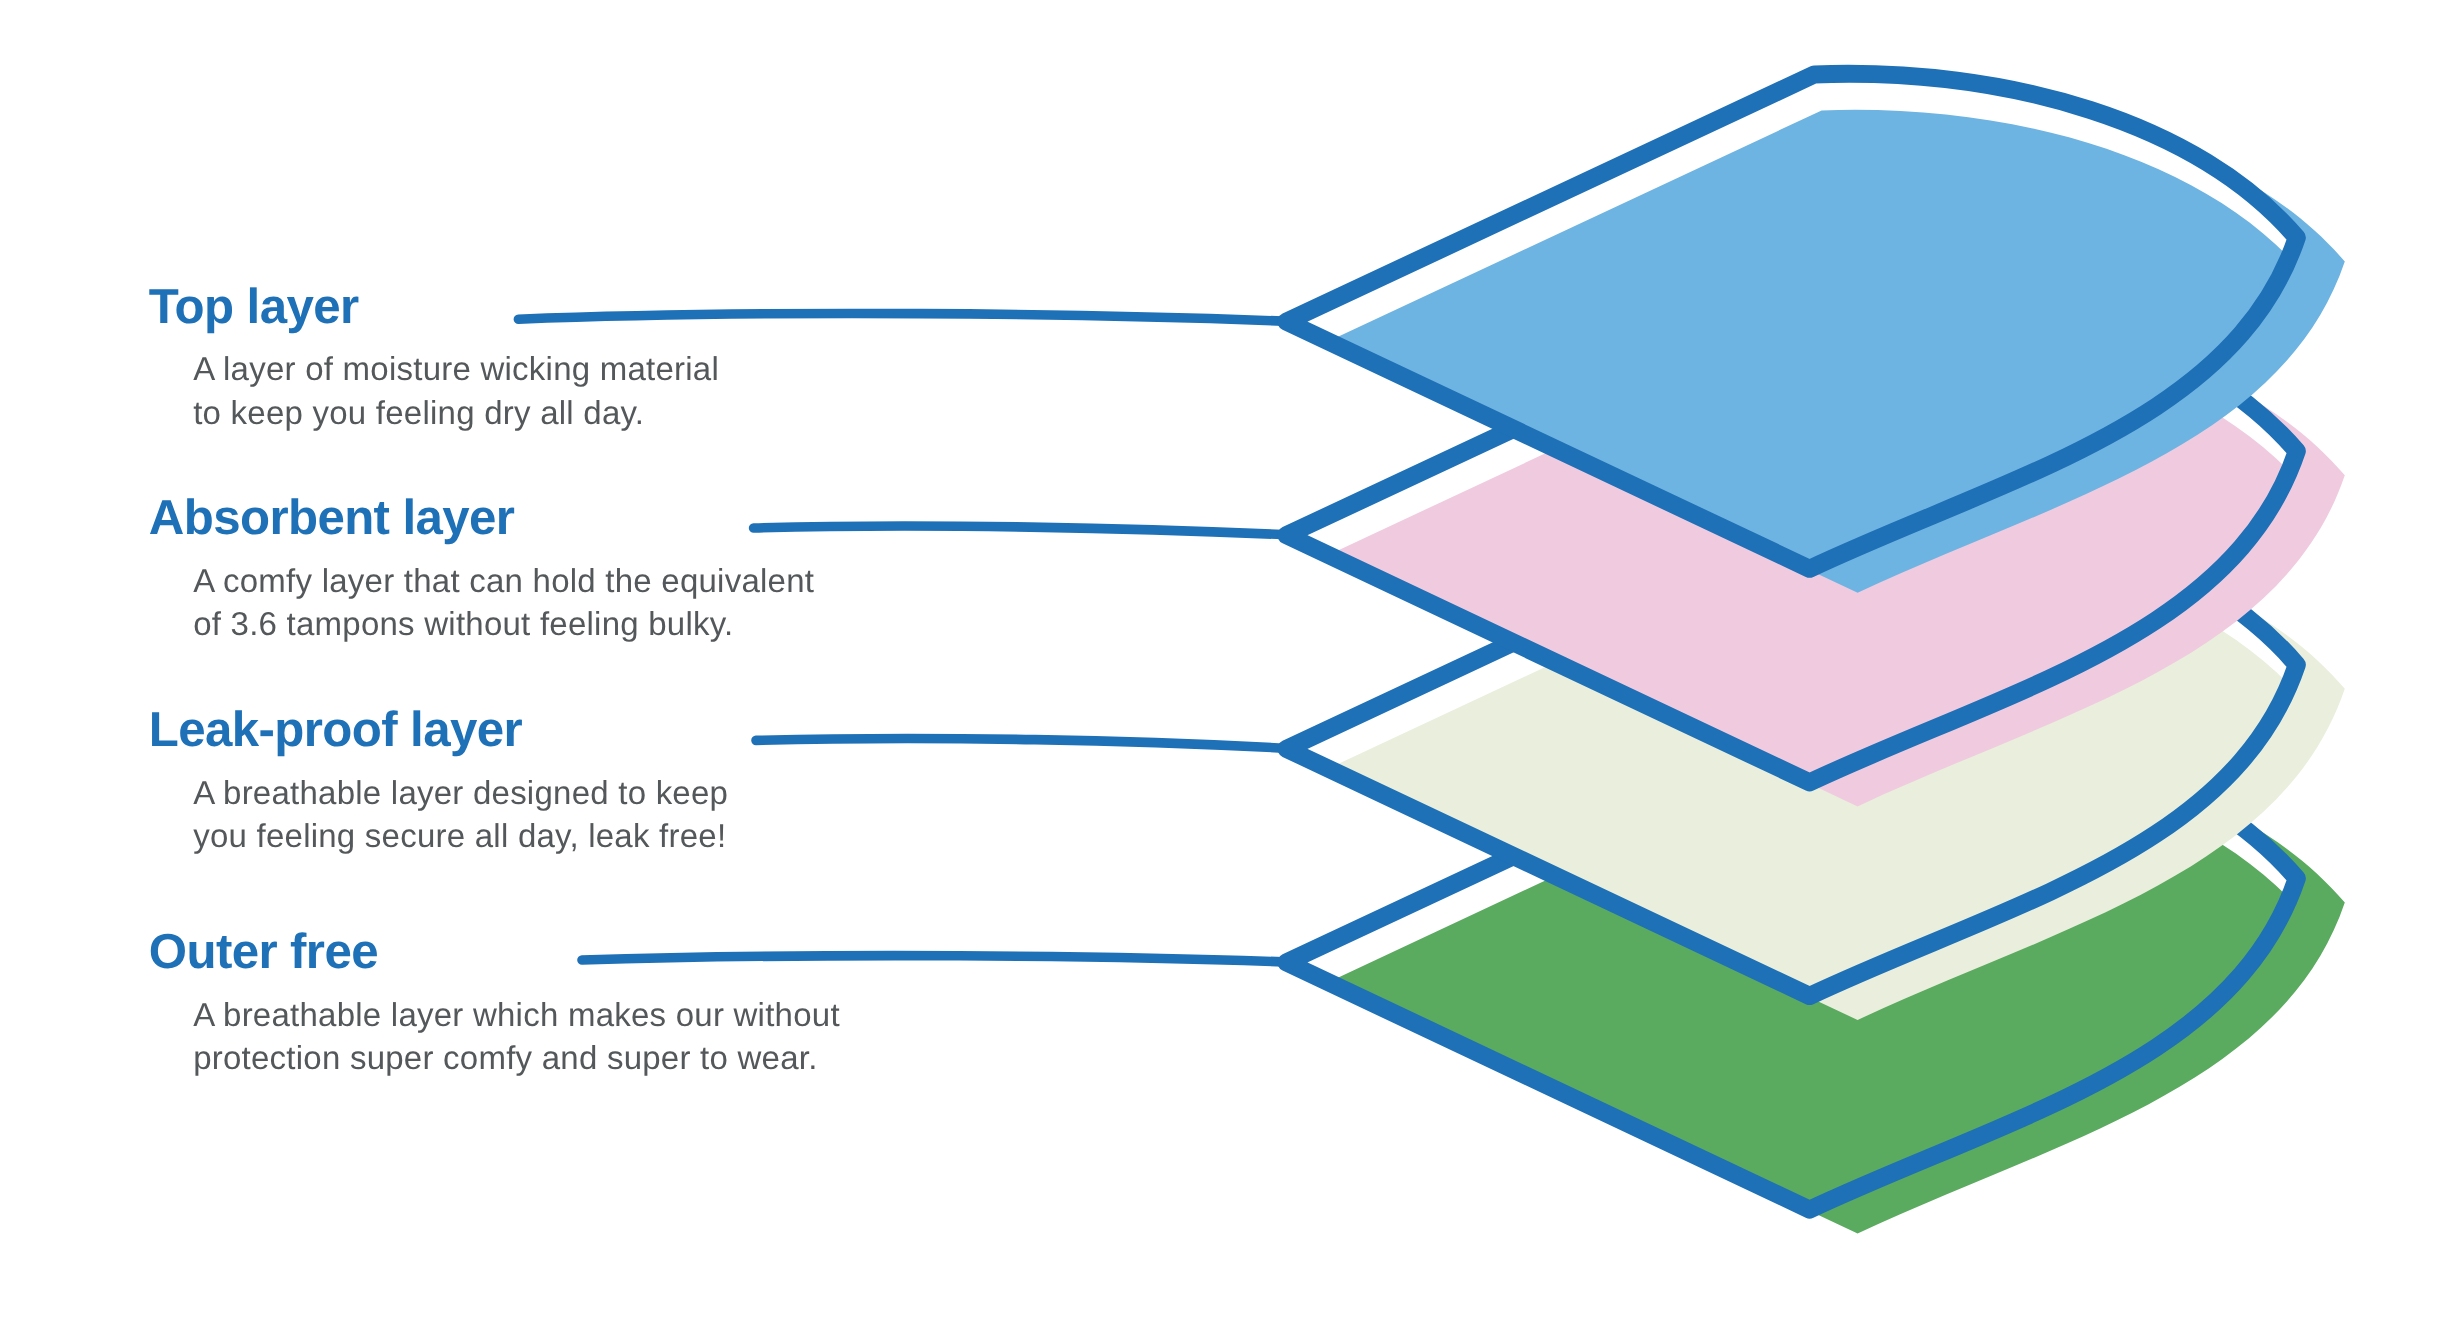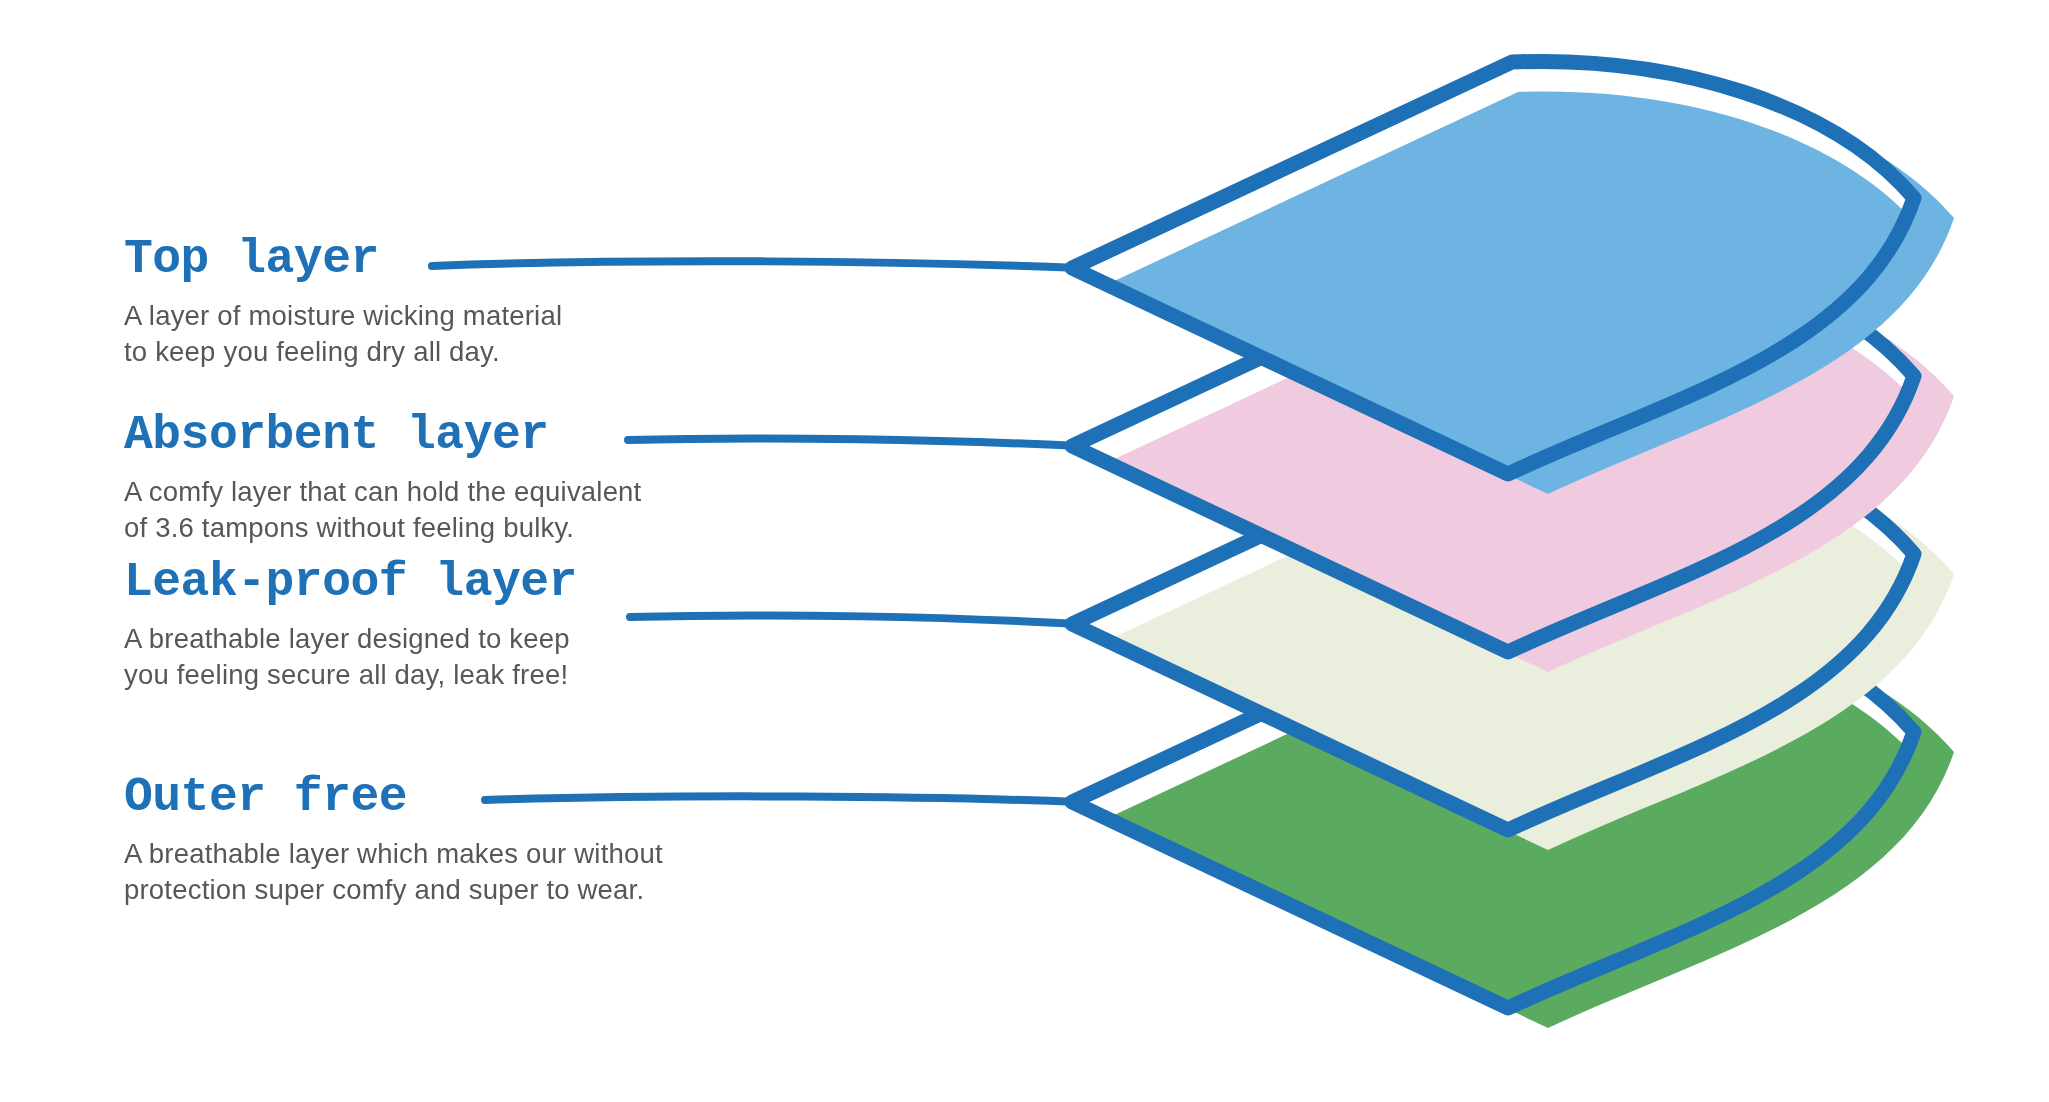--- a/index.html
+++ b/index.html
@@ -16,36 +16,35 @@
     left: 0; top: 0;
     width: 2049px; height: 1102px;
   }
   .text-block {
     position: absolute;
     left: 124px;
     width: 700px;
   }
   .text-block h2 {
     margin: 0;
-    font-size: 48px;
+    font-size: 41px;
     line-height: 1.1;
     font-weight: 700;
     letter-spacing: -0.5px;
     color: #1e70b7;
-    font-family: Liberation Mono, monospace;
   }
   .text-block p {
     margin: 12px 0 0 0;
     font-size: 27.5px;
     line-height: 36px;
     font-weight: 400;
     color: #54585a;
     letter-spacing: 0.2px;
   }
-  .text-block .line { display: block; }
+  .text-block .line { display: block; margin-left: 37px; }
 </style>
 </head>
 <body>
 
 <div class="canvas">
 
   <svg class="svg-stage" viewBox="0 0 2049 1102" width="2049" height="1102" xmlns="http://www.w3.org/2000/svg">
     <defs>
       <path id="sheetPath" d="M440 0 L0 206 L436 412 C600 335 790 290 842 136 C760 40 600 -6 440 0 Z"></path>
       <clipPath id="sheetClip">
@@ -106,21 +105,21 @@
   </section>
 
   <section class="text-block" style="top:409px">
     <h2>Absorbent layer</h2>
     <p>
       <span class="line">A comfy layer that can hold the equivalent</span>
       <span class="line">of 3.6 tampons without feeling bulky.</span>
     </p>
   </section>
 
-  <section class="text-block" style="top:556px">
+  <section class="text-block" style="top:586px">
     <h2>Leak-proof layer</h2>
     <p>
       <span class="line">A breathable layer designed to keep</span>
       <span class="line">you feeling secure all day, leak free!</span>
     </p>
   </section>
 
   <section class="text-block" style="top:771px">
     <h2>Outer free</h2>
     <p>

